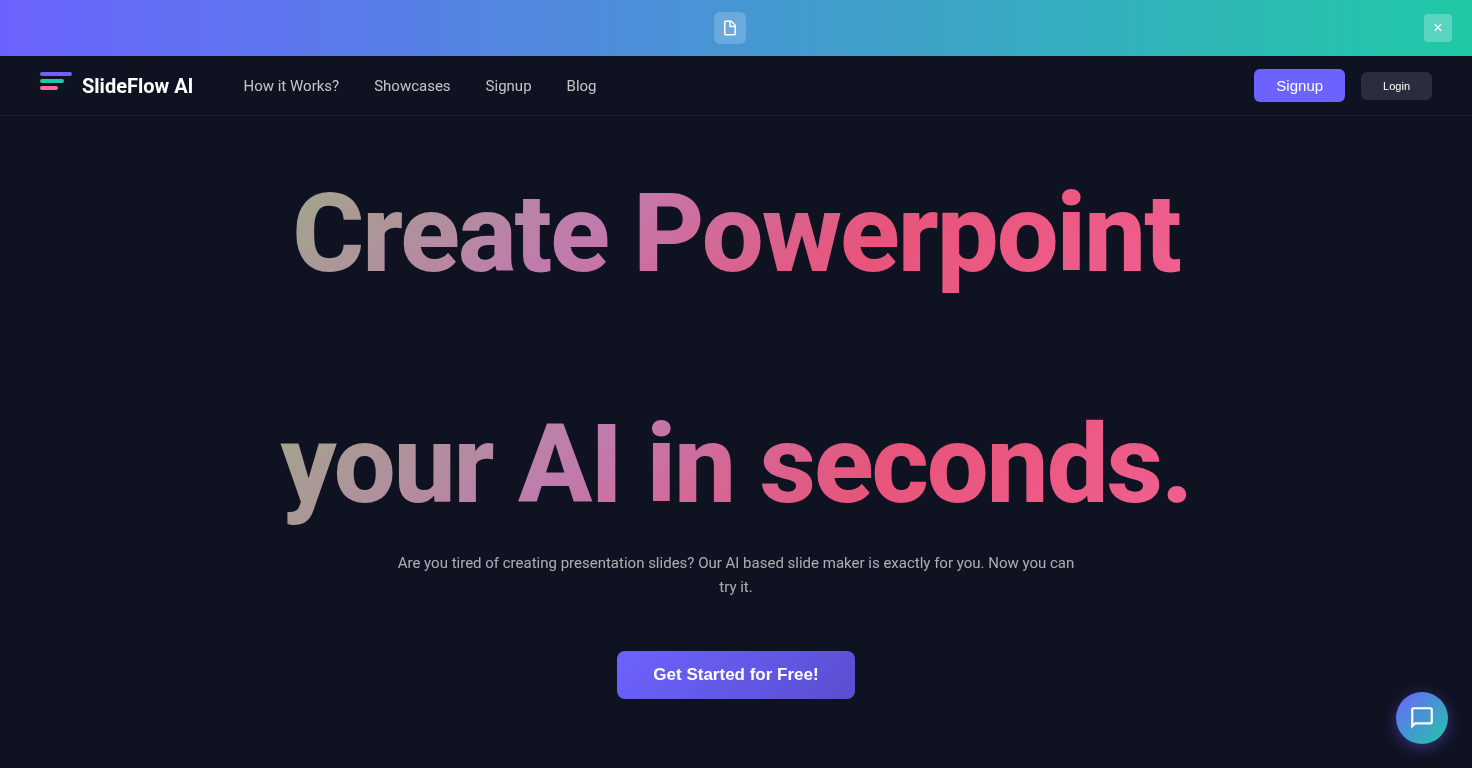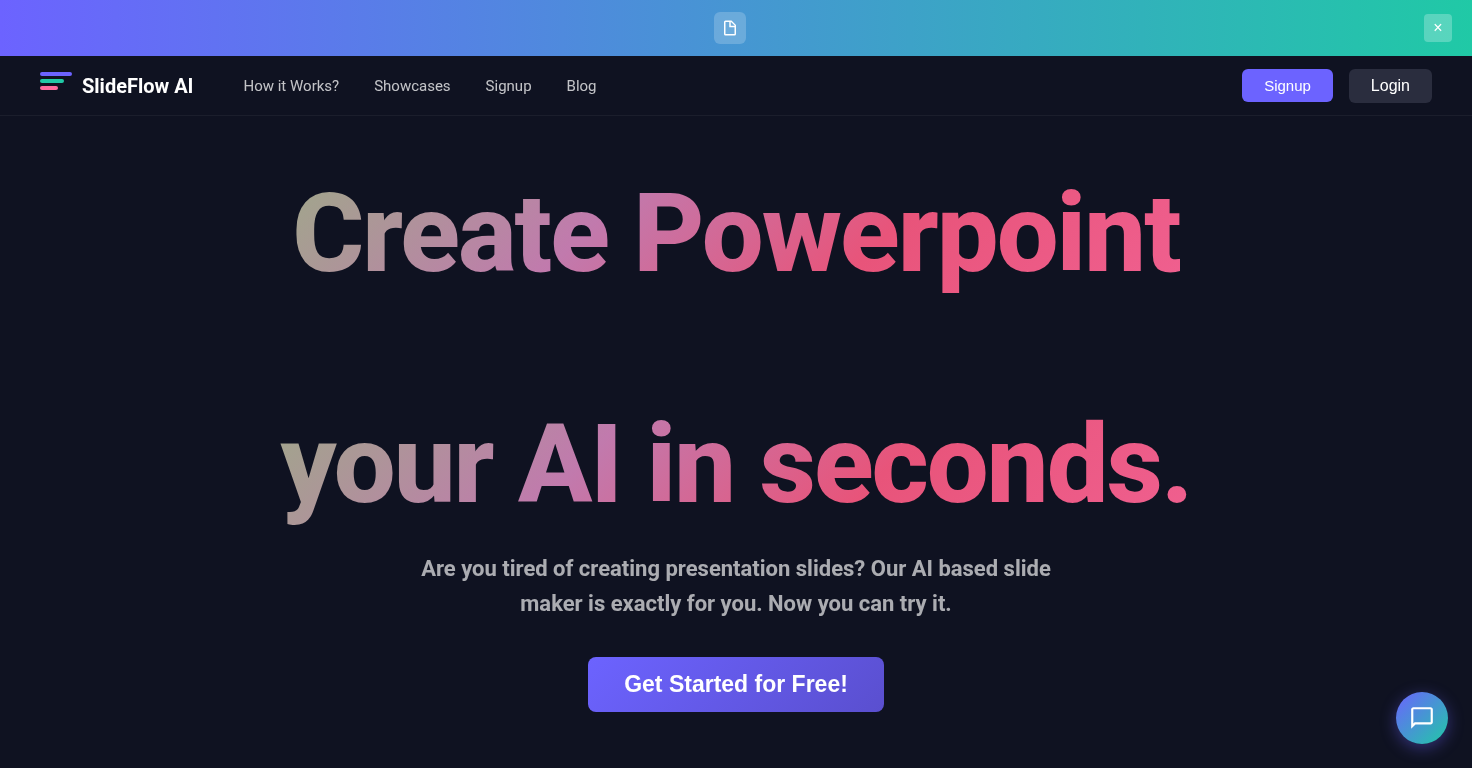--- a/index.html
+++ b/index.html
@@ -138,21 +138,21 @@
       font-weight: 500;
       cursor: pointer;
     }
 
     .btn-login {
       background: #2a2d3e;
       color: white;
       border: none;
       border-radius: 6px;
       padding: 8px 22px;
-      font-size: 16px;
+      font-size: 11px;
       font-weight: 500;
       cursor: pointer;
     }
 
     
     .hero {
       display: flex;
       flex-direction: column;
       align-items: center;
       justify-content: center;
@@ -169,35 +169,34 @@
     }
 
     .gradient-text {
       background: linear-gradient(135deg, #9fa88a 0%, #c17aad 35%, #e8547a 65%, #f06090 100%);
       -webkit-background-clip: text;
       -webkit-text-fill-color: transparent;
       background-clip: text;
     }
 
     .hero-subtitle {
-      font-size: 22px;
+      font-size: 15px;
       color: rgba(255,255,255,0.65);
       max-width: 680px;
       line-height: 1.6;
-      margin-bottom: 36px;
-      font-weight: bold;
+      margin-bottom: 52px;
     }
 
     .btn-cta {
       background: linear-gradient(135deg, #6c63ff 0%, #5a4fcf 100%);
       color: white;
       border: none;
       border-radius: 8px;
       padding: 14px 36px;
-      font-size: 23px;
+      font-size: 17px;
       font-weight: 600;
       cursor: pointer;
       transition: opacity 0.2s;
     }
 
     .page-wrapper {
       position: relative;
       min-height: 768px;
       overflow: hidden;
     }

